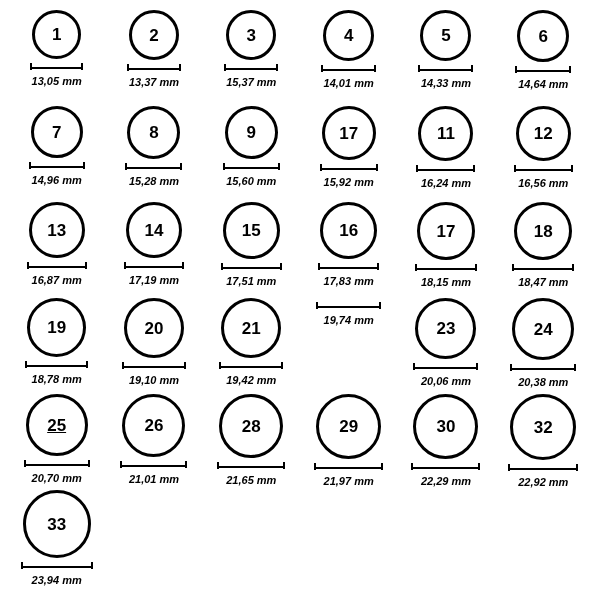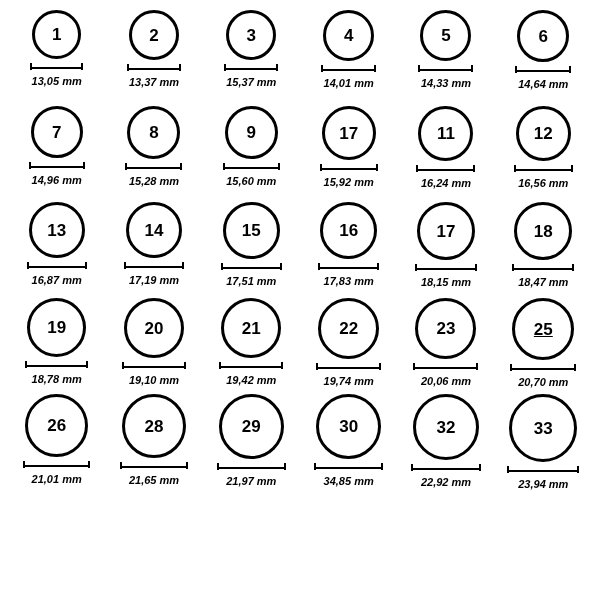--- a/index.html
+++ b/index.html
@@ -273,38 +273,44 @@
       <div class="cell">
         <div class="ring" style="width: 60px; height: 60px;">
           <span class="ring-label">21</span>
         </div>
         <div class="dim">
           <div class="dim-bar" style="width: 64px;"></div>
           <div class="dim-text">19,42 mm</div>
         </div>
       </div>
       <div class="cell">
-        <div class="ring" style="width: 61px; height: 61px;">
-          <span class="ring-label">22</span>
-        </div>
         <div class="dim">
           <div class="dim-bar" style="width: 65px;"></div>
           <div class="dim-text">19,74 mm</div>
         </div>
       </div>
       <div class="cell">
         <div class="ring" style="width: 61px; height: 61px;">
           <span class="ring-label">23</span>
         </div>
         <div class="dim">
           <div class="dim-bar" style="width: 65px;"></div>
           <div class="dim-text">20,06 mm</div>
         </div>
       </div>
       <div class="cell">
+        <div class="ring" style="width: 62px; height: 62px;">
+          <span class="ring-label">24</span>
+        </div>
+        <div class="dim">
+          <div class="dim-bar" style="width: 66px;"></div>
+          <div class="dim-text">20,38 mm</div>
+        </div>
+      </div>
+      <div class="cell">
         <div class="ring" style="width: 62px; height: 62px; text-decoration: underline;">
           <span class="ring-label">25</span>
         </div>
         <div class="dim">
           <div class="dim-bar" style="width: 66px;"></div>
           <div class="dim-text">20,70 mm</div>
         </div>
       </div>
       <div class="cell">
         <div class="ring" style="width: 63px; height: 63px;">
@@ -332,21 +338,21 @@
           <div class="dim-bar" style="width: 69px;"></div>
           <div class="dim-text">21,97 mm</div>
         </div>
       </div>
       <div class="cell">
         <div class="ring" style="width: 65px; height: 65px;">
           <span class="ring-label">30</span>
         </div>
         <div class="dim">
           <div class="dim-bar" style="width: 69px;"></div>
-          <div class="dim-text">34,85 mm</div>
+          <div class="dim-text">22,29 mm</div>
         </div>
       </div>
       <div class="cell">
         <div class="ring" style="width: 66px; height: 66px;">
           <span class="ring-label">32</span>
         </div>
         <div class="dim">
           <div class="dim-bar" style="width: 70px;"></div>
           <div class="dim-text">22,92 mm</div>
         </div>

